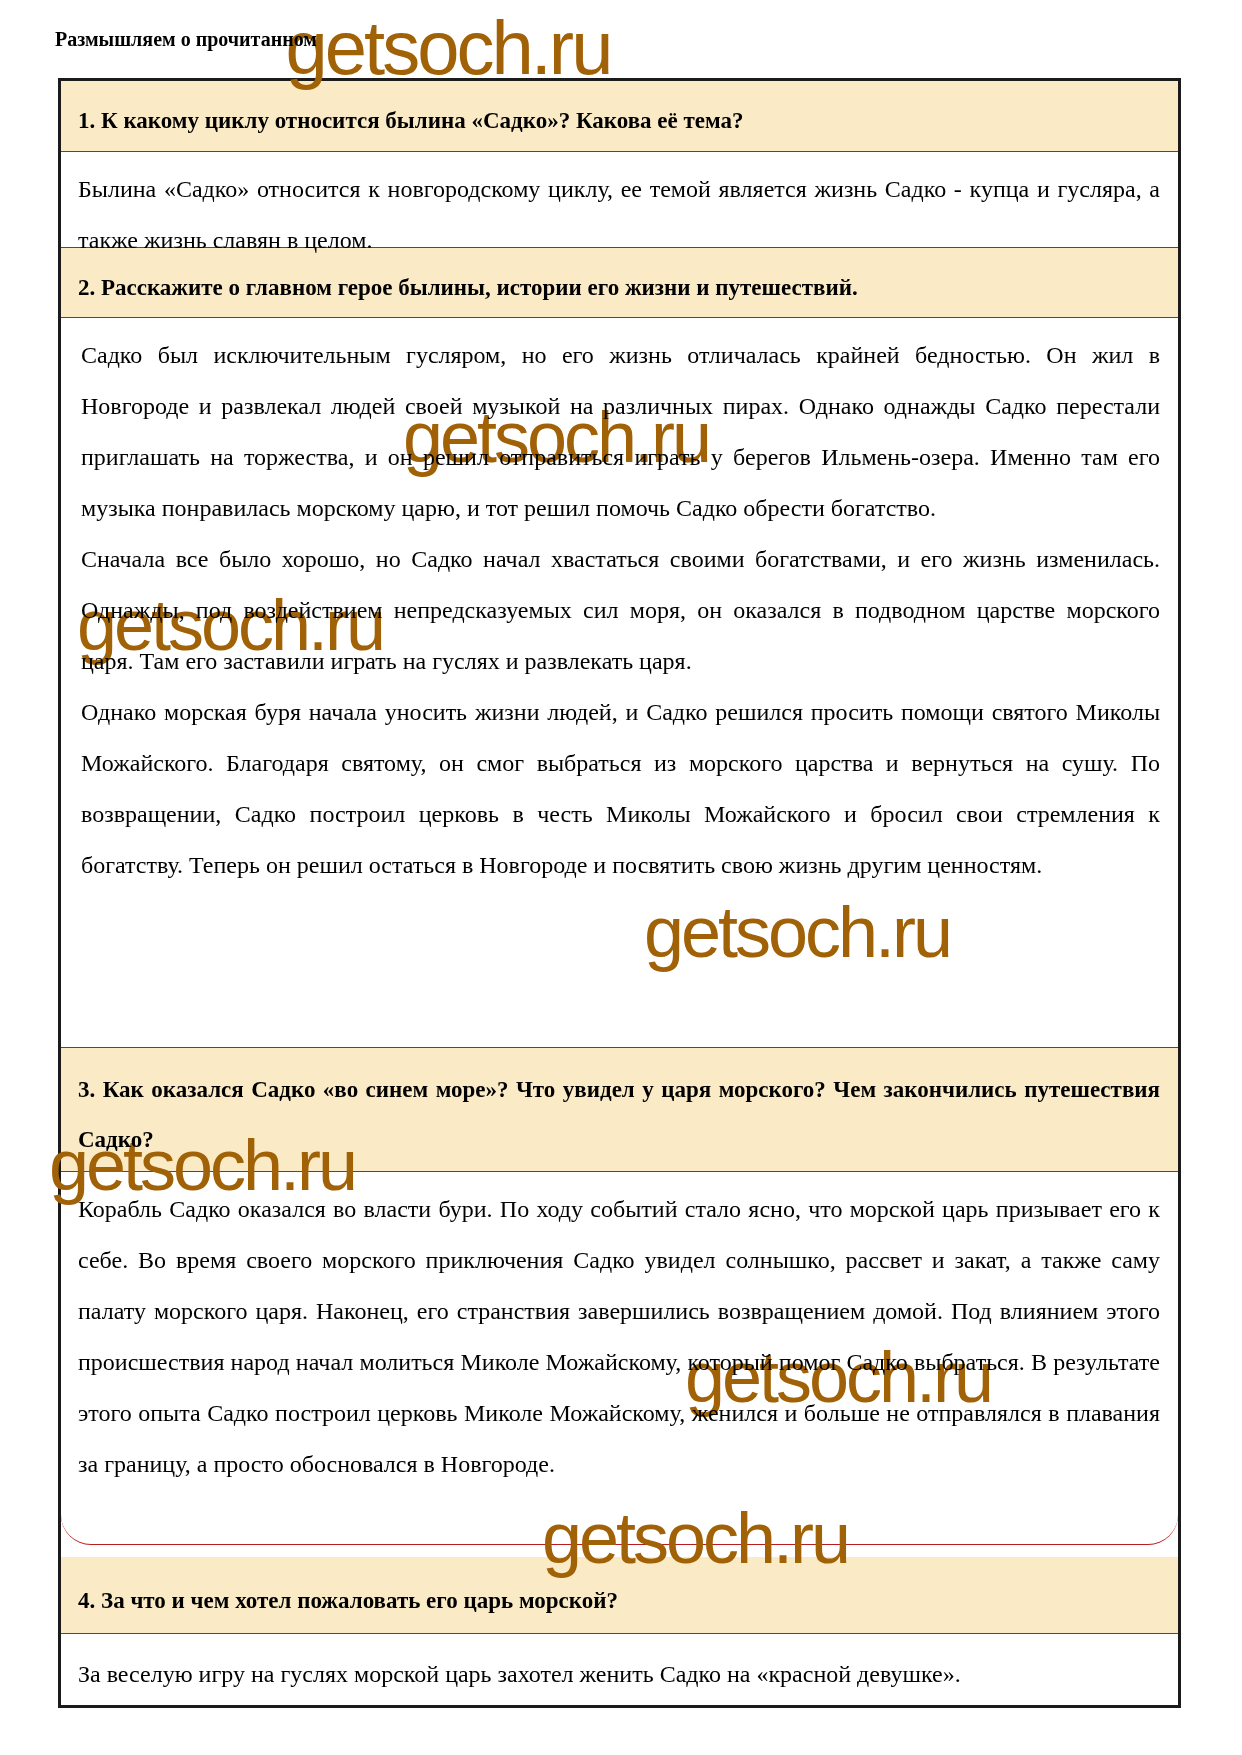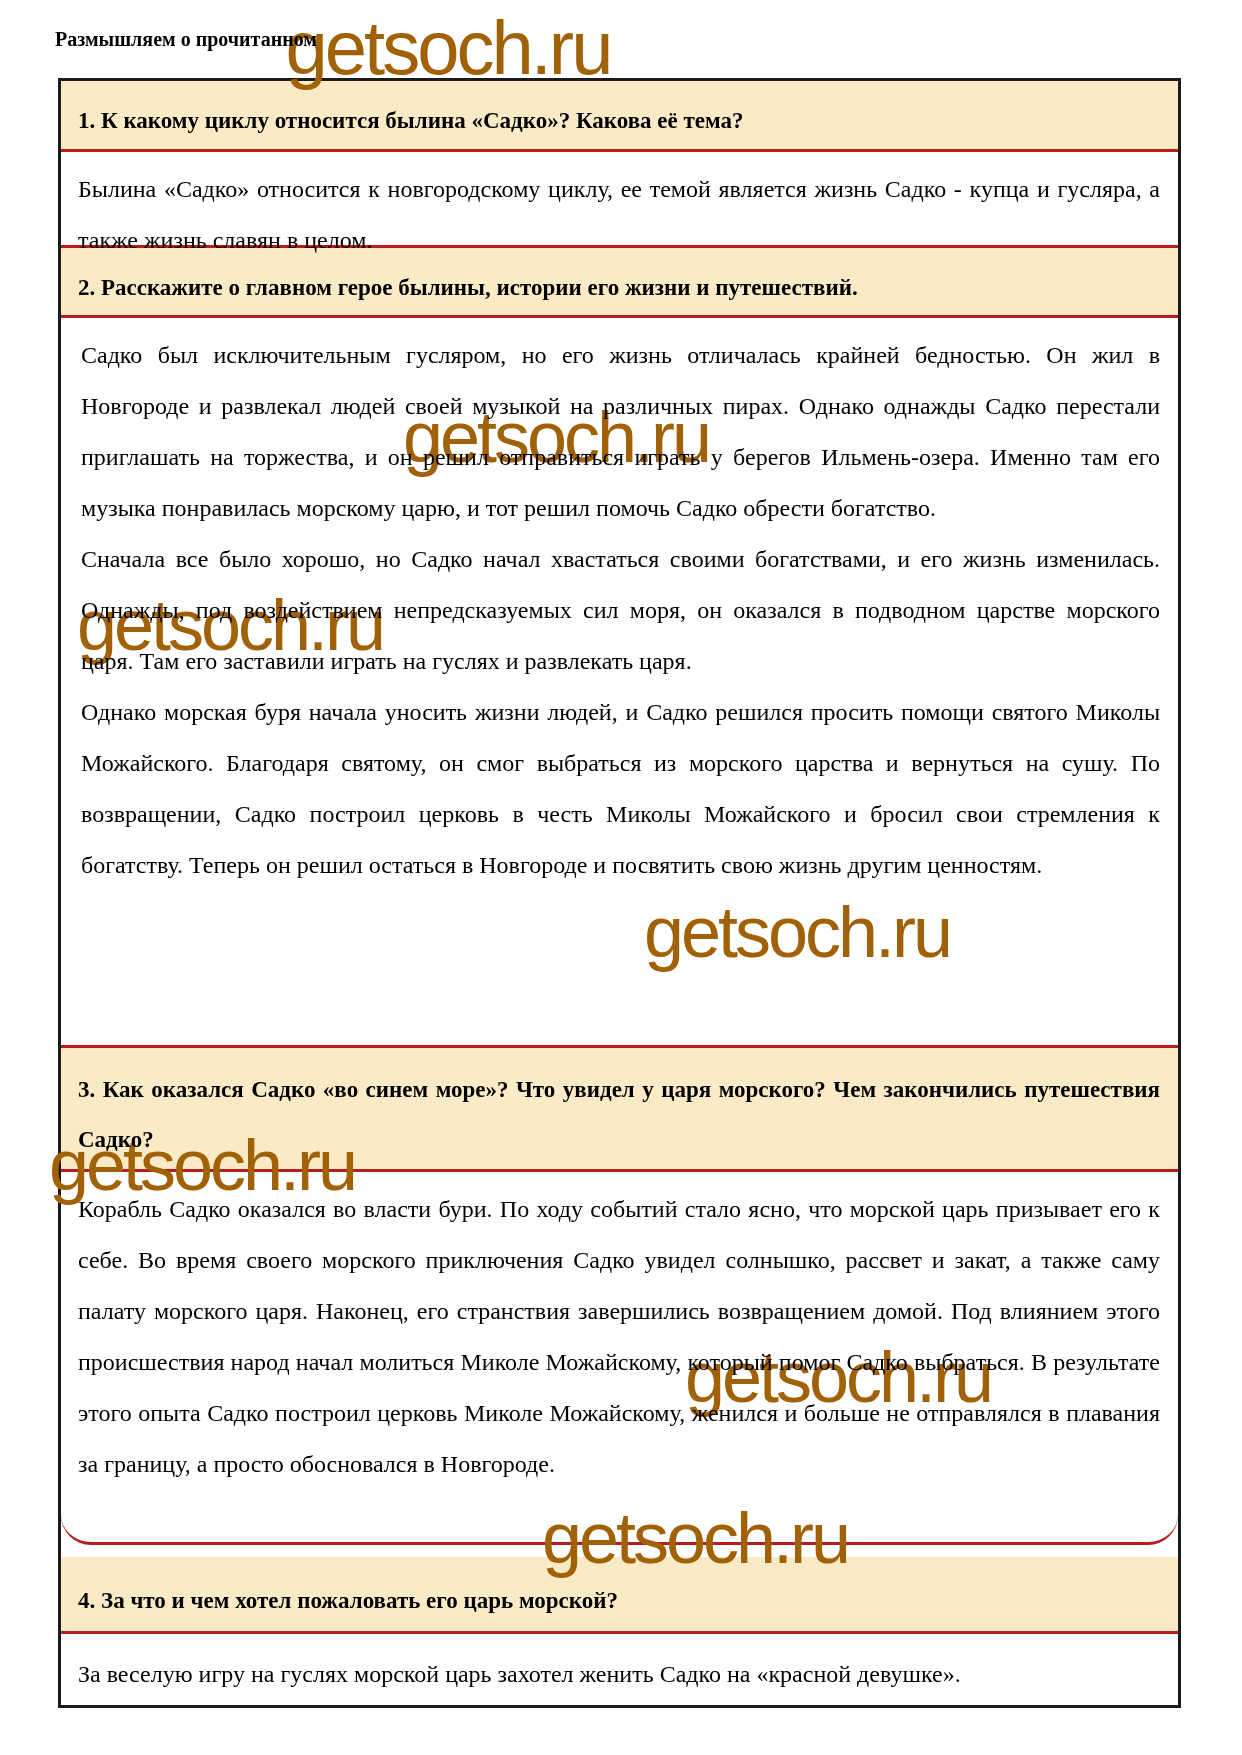--- a/index.html
+++ b/index.html
@@ -20,21 +20,21 @@
     font-weight:bold;
     z-index:2;
   }
   .qa-table {
     position:absolute;
     left:58px; top:78px;
     width:1123px;
     border:3px solid #1b1b1b;
     box-sizing:border-box;
   }
-  .row { box-sizing:border-box; border-bottom:3px solid #b91c1c; }
+  .row { box-sizing:border-box; border-bottom:1px solid #b91c1c; }
   .row:last-child { border-bottom:none; }
   .q {
     background:#faeac5;
     font-weight:bold;
     font-size:23px;
     line-height:50px;
     text-align:justify;
     padding:15px 18px 0 17px;
   }
   .a {

